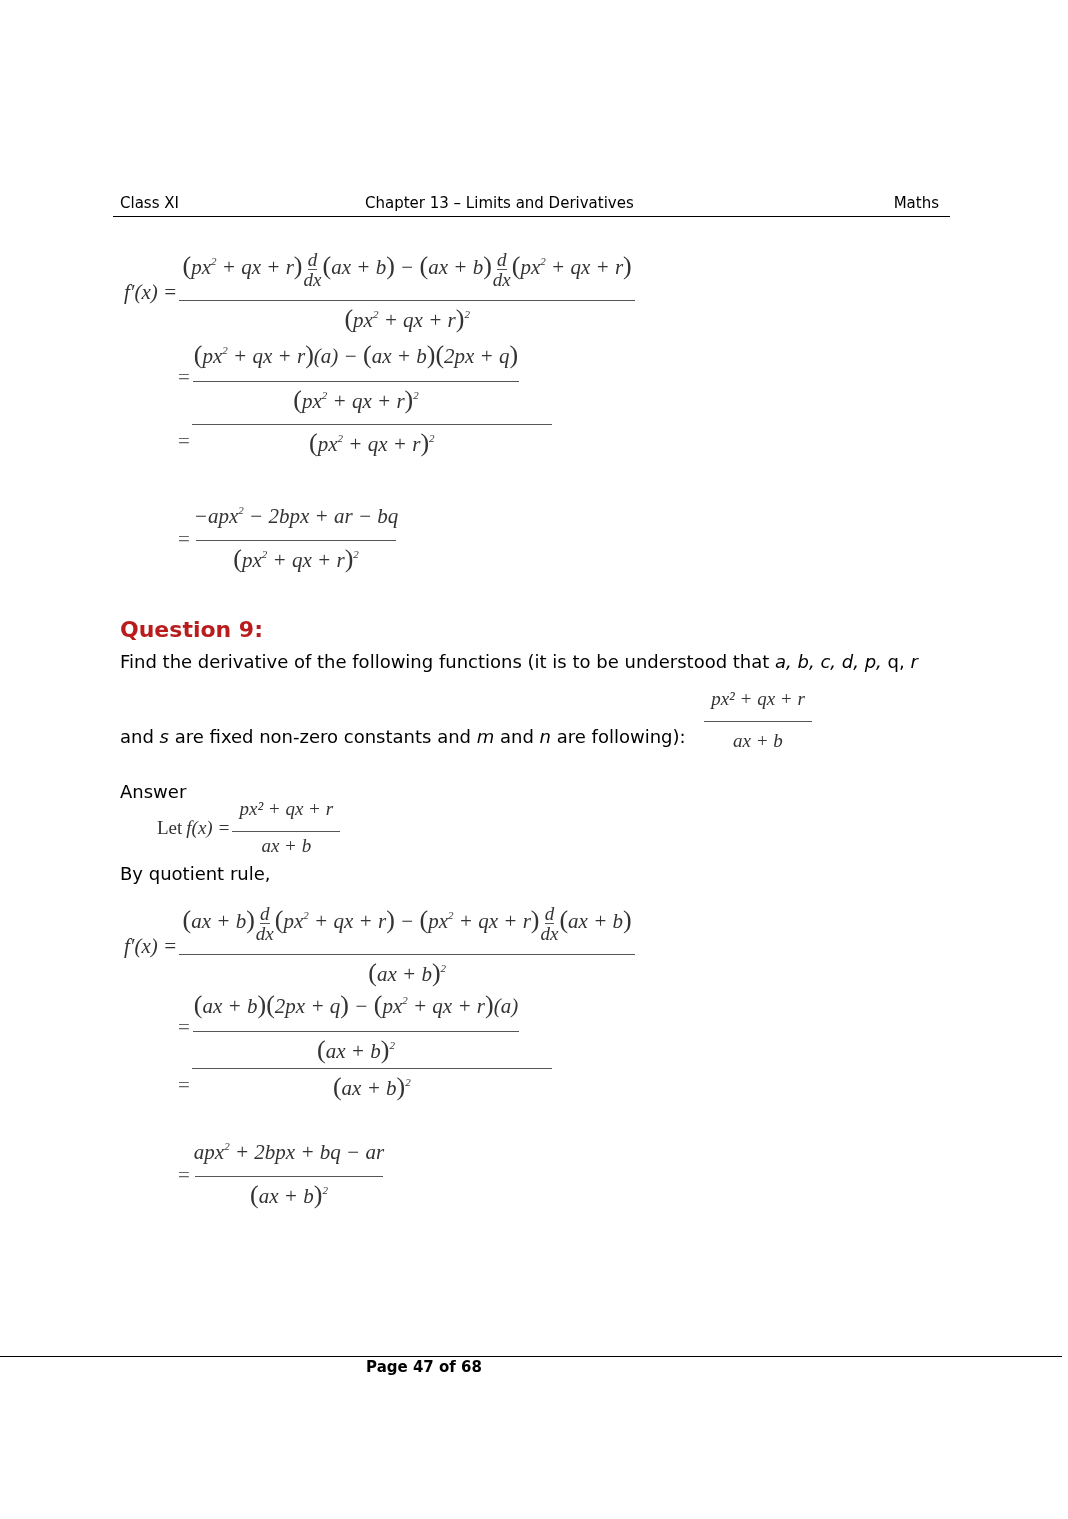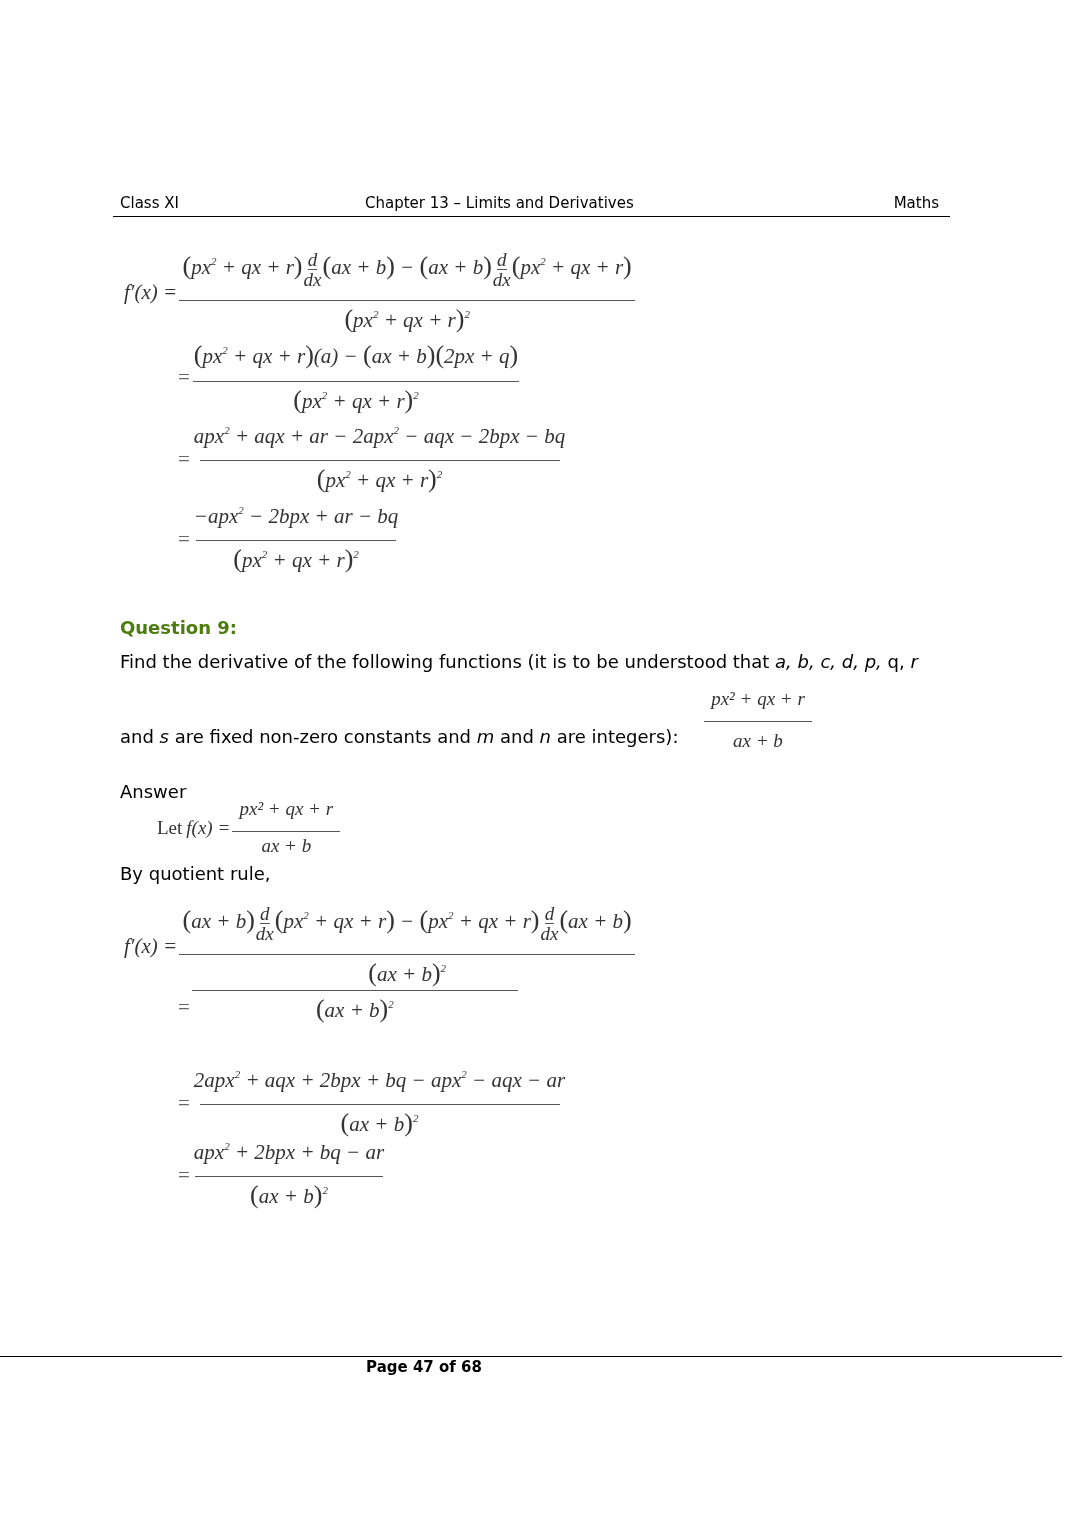--- a/index.html
+++ b/index.html
@@ -17,21 +17,21 @@
   .lhs { margin-right: 2px; white-space: nowrap; }
   .frac { display: inline-flex; flex-direction: column; align-items: center; gap: 8px; }
   .num { padding: 0 2px 3px 2px; white-space: nowrap; }
   .den { border-top: 1.5px solid #555; padding: 3px 2px 0 2px; white-space: nowrap; }
   sup { font-size: 11px; vertical-align: 9px; }
   .big { font-size: 26px; font-style: normal; }
   .ddx { display: inline-flex; flex-direction: column; align-items: center; font-size: 19px; line-height: 19px; vertical-align: middle; margin: 0 1px; }
   .ddx span:first-child { border-bottom: 1px solid #555; }
   .eqsign { margin-right: 2px; font-style: normal; color: #666; }
 
-  .q-title { position: absolute; left: 120px; top: 617px; font-size: 18px; font-weight: bold; color: #4d7c0f; }
+  .q-title { position: absolute; left: 120px; top: 617px; font-size: 22px; font-weight: bold; color: #b91c1c; }
   .text { position: absolute; left: 120px; font-size: 18px; white-space: nowrap; }
   .text i { font-style: italic; }
 
   .footer-line { position: absolute; left: 0; top: 1356px; width: 1062px; border-top: 1.5px solid #000; }
   .footer { position: absolute; left: 0; width: 848px; top: 1358px; text-align: center; font-size: 15px; font-weight: bold; }
 </style>
 </head>
 <body>
 
 <div class="header sans">
@@ -58,38 +58,37 @@
   <span class="eqsign">=</span>
   <span class="frac">
     <span class="num"><span class="big">(</span>px<sup>2</sup> + qx + r<span class="big">)</span>(a) − <span class="big">(</span>ax + b<span class="big">)</span><span class="big">(</span>2px + q<span class="big">)</span></span>
     <span class="den" style="width:322px; text-align:center;"><span class="big">(</span>px<sup>2</sup> + qx + r<span class="big">)</span><sup>2</sup></span>
   </span>
 </div>
 
 <div class="eq math" style="left:178px; top:424px;">
   <span class="eqsign">=</span>
   <span class="frac">
-    <span class="num">apx<sup>2</sup> + aqx + ar − 2apx<sup>2</sup> − aqx − 2bpx − bq</span>
     <span class="den" style="width:356px; text-align:center;"><span class="big">(</span>px<sup>2</sup> + qx + r<span class="big">)</span><sup>2</sup></span>
   </span>
 </div>
 
 <div class="eq math" style="left:178px; top:504px;">
   <span class="eqsign">=</span>
   <span class="frac">
     <span class="num">−apx<sup>2</sup> − 2bpx + ar − bq</span>
     <span class="den" style="width:196px; text-align:center;"><span class="big">(</span>px<sup>2</sup> + qx + r<span class="big">)</span><sup>2</sup></span>
   </span>
 </div>
 
 <div class="q-title sans">Question 9:</div>
 
 <div class="text sans" style="top:651px;"><span>Find the derivative of the following functions (it is to be understood that </span><i>a, b, c, d, p,</i><span> q, </span><i>r</i></div>
 
-<div class="text sans" style="top:726px;"><span>and </span><i>s</i><span> are fixed non-zero constants and </span><i>m</i><span> and </span><i>n</i><span> are integers):</span></div>
+<div class="text sans" style="top:726px;"><span>and </span><i>s</i><span> are fixed non-zero constants and </span><i>m</i><span> and </span><i>n</i><span> are following):</span></div>
 
 <div class="eq math" style="left:704px; top:688px; font-size:19px;">
   <span class="frac">
     <span class="num">px² + qx + r</span>
     <span class="den" style="width:104px; text-align:center; padding-top:8px;">ax + b</span>
   </span>
 </div>
 
 <div class="text sans" style="top:781px;">Answer</div>
 
@@ -114,28 +113,28 @@
           <span>d</span>
           <span>dx</span>
         </span><span class="big">(</span>ax + b<span class="big">)</span></span>
     <span class="den" style="width:452px; text-align:center;"><span class="big">(</span>ax + b<span class="big">)</span><sup>2</sup></span>
   </span>
 </div>
 
 <div class="eq math" style="left:178px; top:990px;">
   <span class="eqsign">=</span>
   <span class="frac">
+    <span class="num"><span class="big">(</span>ax + b<span class="big">)</span><span class="big">(</span>2px + q<span class="big">)</span> − <span class="big">(</span>px<sup>2</sup> + qx + r<span class="big">)</span>(a)</span>
     <span class="den" style="width:322px; text-align:center;"><span class="big">(</span>ax + b<span class="big">)</span><sup>2</sup></span>
   </span>
 </div>
 
 <div class="eq math" style="left:178px; top:1068px;">
   <span class="eqsign">=</span>
   <span class="frac">
-    <span class="num">2apx<sup>2</sup> + aqx + 2bpx + bq − apx<sup>2</sup> − aqx − ar</span>
     <span class="den" style="width:356px; text-align:center;"><span class="big">(</span>ax + b<span class="big">)</span><sup>2</sup></span>
   </span>
 </div>
 
 <div class="eq math" style="left:178px; top:1140px;">
   <span class="eqsign">=</span>
   <span class="frac">
     <span class="num">apx<sup>2</sup> + 2bpx + bq − ar</span>
     <span class="den" style="width:184px; text-align:center;"><span class="big">(</span>ax + b<span class="big">)</span><sup>2</sup></span>
   </span>

